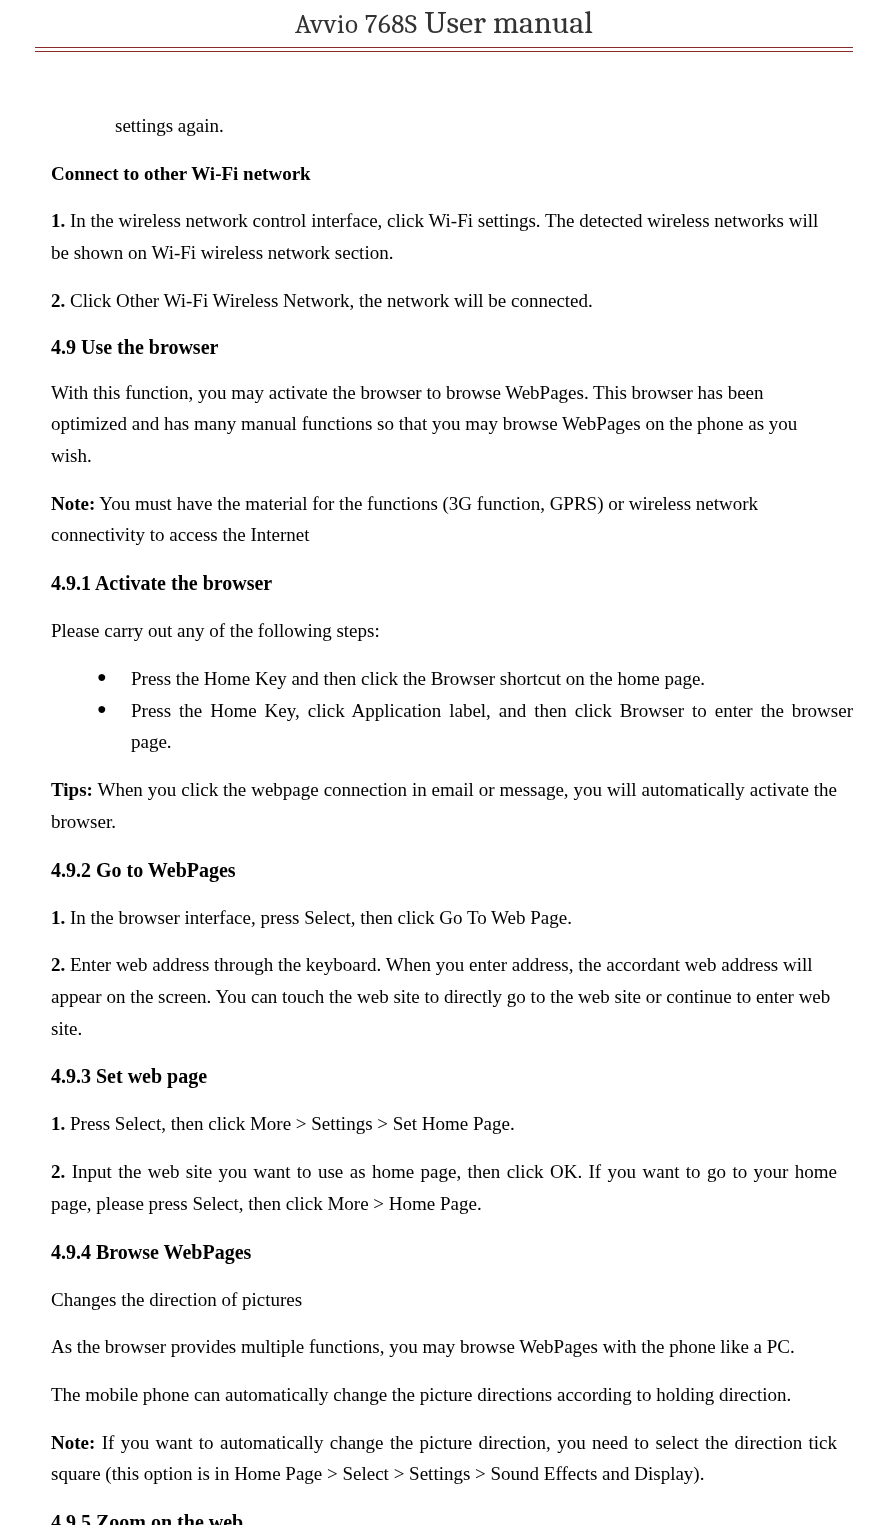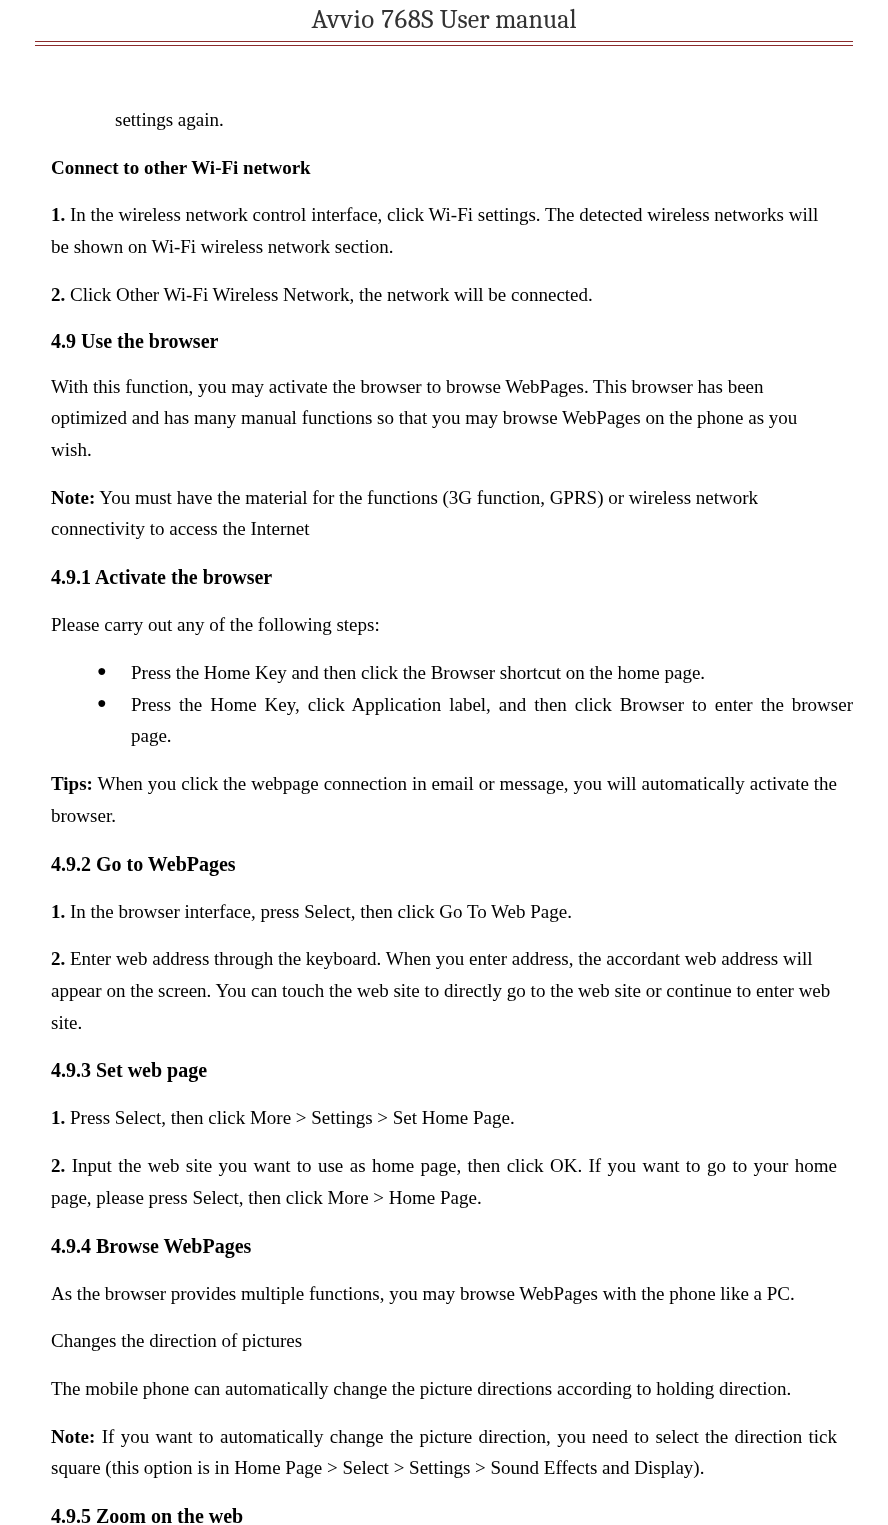--- a/index.html
+++ b/index.html
@@ -25,21 +25,21 @@
     font-family: "Cambria", "Times New Roman", serif;
     font-size: 27px;
     color: #333333;
     padding-top: 4px;
     padding-bottom: 6px;
   }
   .header-title .model {
     letter-spacing: 0.5px;
   }
   .header-title .suffix {
-    font-size: 26px;
+    font-size: 32px;
   }
   .header-rule {
     border: none;
     border-top: 1.5px solid #8b2b2b;
     border-bottom: 1.5px solid #8b2b2b;
     height: 3px;
     margin: 0;
   }
   .content {
     padding: 42px 0 0 0;
@@ -139,22 +139,22 @@
 
     <p class="h2">4.9.2 Go to WebPages</p>
     <p><span class="bold">1.</span><span> In the browser interface, press Select, then click Go To Web Page.</span></p>
     <p><span class="bold">2.</span><span> Enter web address through the keyboard. When you enter address, the accordant web address will appear on the screen. You can touch the web site to directly go to the web site or continue to enter web site.</span></p>
 
     <p class="h2">4.9.3 Set web page</p>
     <p><span class="bold">1.</span><span> Press Select, then click More &gt; Settings &gt; Set Home Page.</span></p>
     <p class="justify"><span class="bold">2.</span><span> Input the web site you want to use as home page, then click OK. If you want to go to your home page, please press Select, then click More &gt; Home Page.</span></p>
 
     <p class="h2">4.9.4 Browse WebPages</p>
+    <p>Changes the direction of pictures</p>
     <p>As the browser provides multiple functions, you may browse WebPages with the phone like a PC.</p>
-    <p>Changes the direction of pictures</p>
     <p>The mobile phone can automatically change the picture directions according to holding direction.</p>
     <p class="justify"><span class="bold">Note:</span><span> If you want to automatically change the picture direction, you need to select the direction tick square (this option is in Home Page &gt; Select &gt; Settings &gt; Sound Effects and Display).</span></p>
 
     <p class="h2">4.9.5 Zoom on the web</p>
     <p>Click Zoom, the size of the web page can be scaled (as shown in the picture).</p>
 
   </div>
 
   <div class="footer">
     <span>29 / 42</span>

